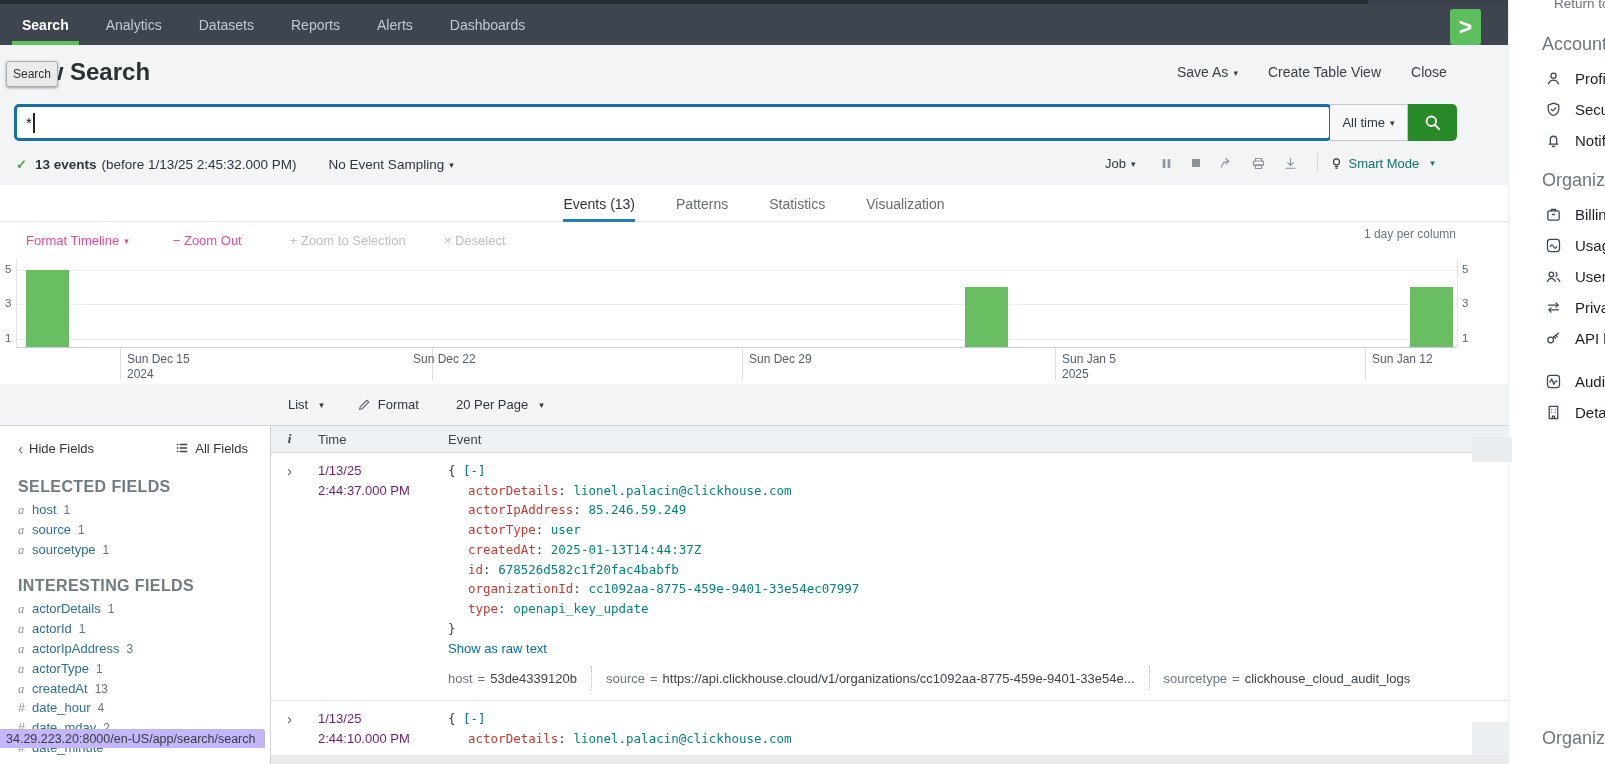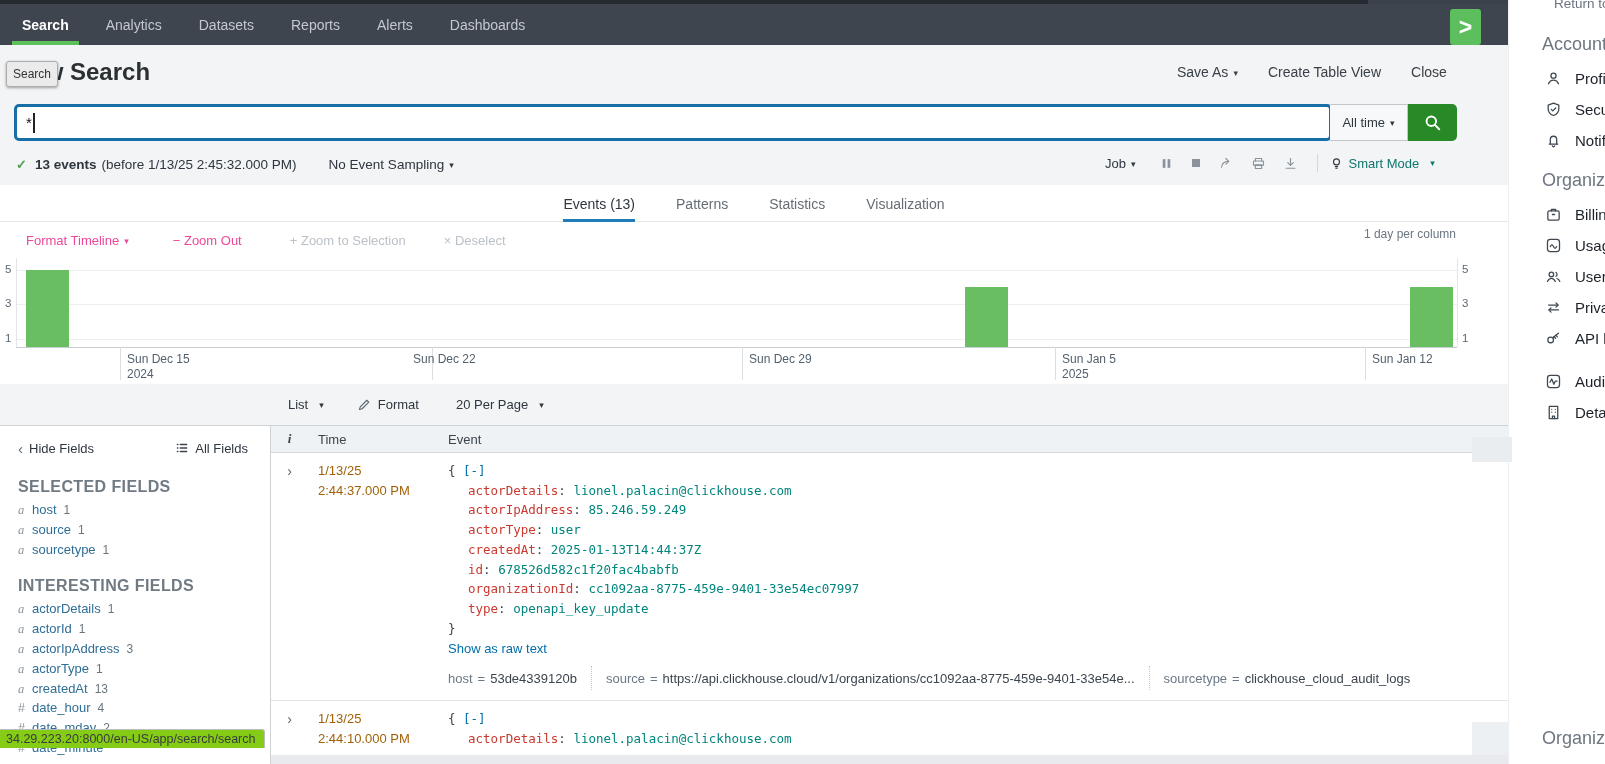--- a/index.html
+++ b/index.html
@@ -90,36 +90,36 @@
 
   
   .etable { position:absolute; left:271px; top:425px; width:1237px; height:339px; background:#fff; border-top:1px solid #CFD3D6; overflow:hidden; }
   .ehead { display:flex; height:27px; background:#EFF2F4; border-bottom:1px solid #D7DBDE; align-items:center; color:#3C444D; }
   .col-i { width:37px; text-align:center; font-family:"Liberation Serif", serif; font-style:italic; font-weight:bold; }
   .col-time { width:130px; padding-left:10px; }
   .col-event { flex:1; padding-left:10px; }
   .event { display:flex; padding-top:8px; padding-bottom:10px; }
   .event + .event { border-top:1px solid #E3E6E9; }
   .exp { width:37px; text-align:center; color:#5C6670; font-size:14px; cursor:pointer; padding-top:2px; }
-  .etime { width:130px; padding-left:10px; line-height:20px; color:#a16207; }
+  .etime { width:130px; padding-left:10px; line-height:20px; color:#701a75; }
   .ebody { flex:1; padding-left:10px; }
   .json { font-family:"DejaVu Sans Mono","Liberation Mono",monospace; font-size:12.5px; line-height:19.7px; color:#37414A; }
   .json .indent { padding-left:20px; }
   .jkey { color:#C9392F; cursor:pointer; }
   .jval { color:#00857C; cursor:pointer; }
   .jlink { color:#006EAA; cursor:pointer; }
   .rawlink { display:inline-block; margin-top:3px; color:#006EAA; font-size:13px; cursor:pointer; }
   .meta { display:flex; align-items:center; margin-top:10px; font-size:13px; }
   .meta .mlabel { color:#697886; }
   .meta .meq { color:#697886; margin:0 5px; }
   .meta .mval { color:#3C444D; cursor:pointer; }
   .mdiv { width:1px; height:24px; border-left:1px dotted #BFC5CA; margin:0 14px; }
   .hscroll { position:absolute; left:271px; top:755px; width:1237px; height:9px; background:#E8EAED; z-index:5; }
 
-  .status-bar { position:absolute; left:0; top:729px; width:265px; height:19px; background:#84cc16;
+  .status-bar { position:absolute; left:0; top:729px; width:265px; height:19px; background:#c4b5fd;
     border-top:1px solid #BDBDBD; border-right:1px solid #BDBDBD; border-radius:0 3px 0 0;
     font-size:12.5px; color:#3B3B3B; display:flex; align-items:center; padding-left:6px; z-index:8; white-space:nowrap; overflow:hidden; }
 
   
   .panel { position:absolute; left:1508px; top:0; width:97px; height:764px; background:#fff; border-left:1px solid #ECEEF0; overflow:visible; }
   .return-to { position:absolute; left:45px; top:-4px; font-size:13.5px; color:#6B7280; white-space:nowrap; cursor:pointer; }
   .psection-title { margin:0 8px 0 33px; padding-top:0; font-size:18px; color:#6E7681; white-space:nowrap; }
   .pitem { position:relative; display:flex; align-items:center; height:31px; margin-left:36px; white-space:nowrap; cursor:pointer; color:#1C2128; font-size:15px; }
   .pitem .picon { width:18px; height:18px; color:#3F4750; margin-right:12px; flex:0 0 auto; }
   .pitem .picon svg { width:17px; height:17px; display:block; }

